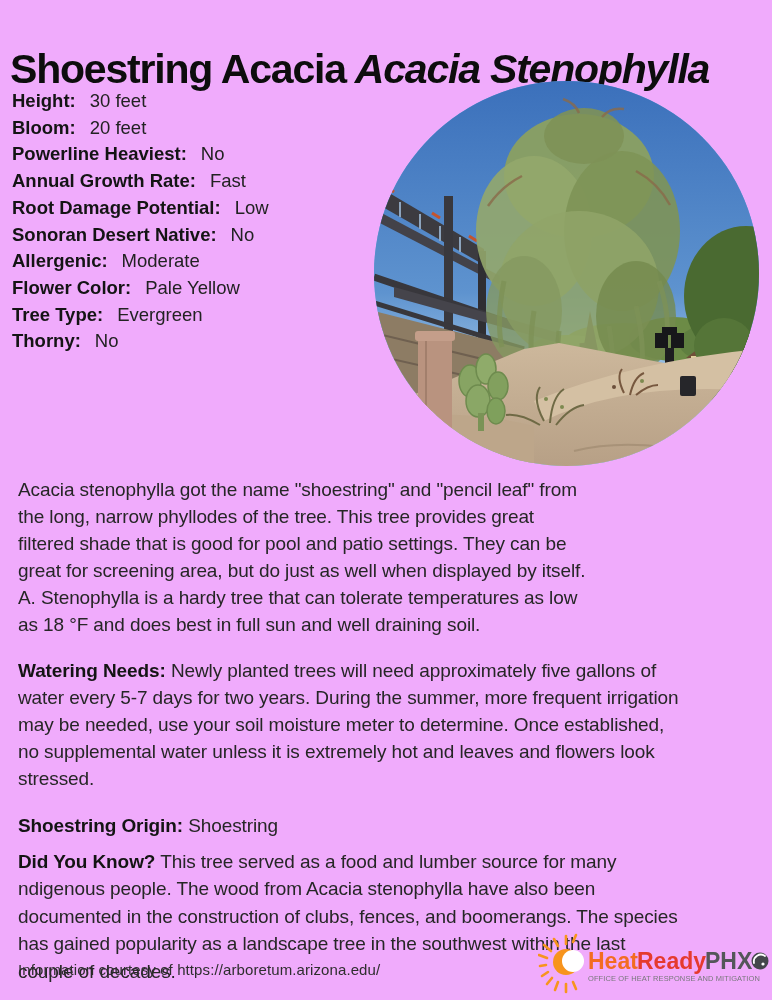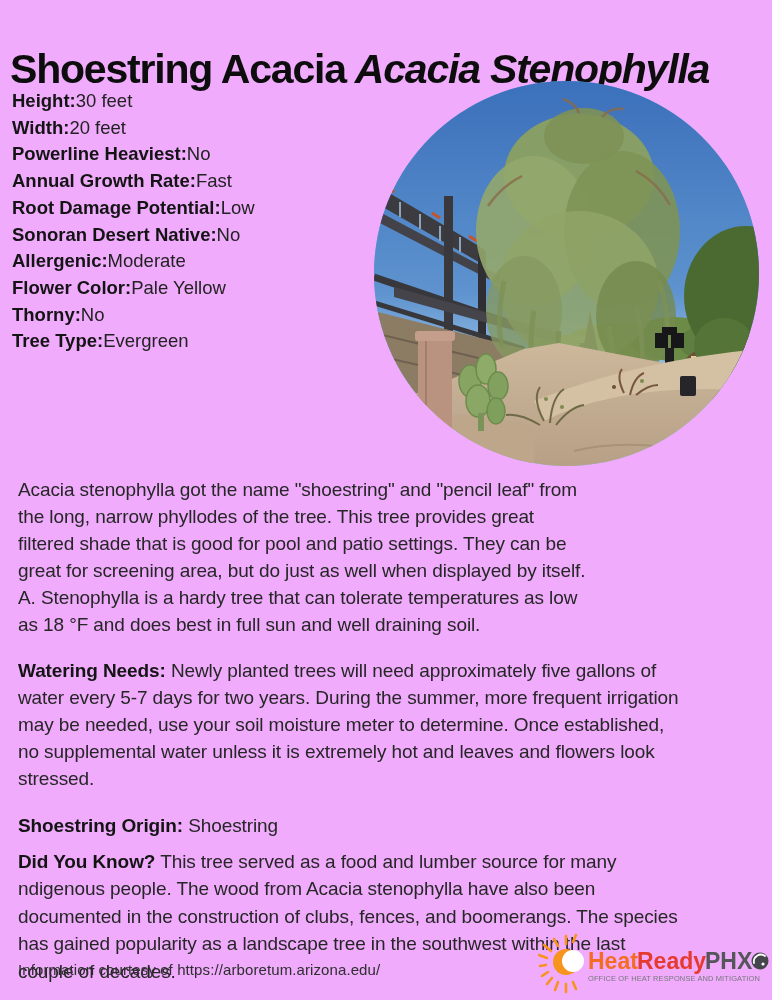--- a/index.html
+++ b/index.html
@@ -9,21 +9,21 @@
   }
   
   .title{
     position:absolute;left:10px;top:22px;white-space:nowrap;
     font-size:41px;font-weight:700;letter-spacing:-1.2px;color:#0d0d0d;line-height:1;
   }
   .title .sci{font-style:italic;margin-left:9px;}
   
   .attrs{position:absolute;left:12px;top:88px;font-size:18.5px;line-height:26.7px;color:#222;}
   .attrs .lbl{font-weight:700;color:#141414;}
-  .attrs .val{margin-left:0;}
+  .attrs .val{margin-left:14px;}
   
   .photo{
     position:absolute;left:374px;top:81px;width:385px;height:385px;border-radius:50%;
     overflow:hidden;background:#6fa3d8;
   }
   .photo svg{display:block;}
   
   .para{position:absolute;left:18px;white-space:pre;font-size:19px;letter-spacing:-0.1px;color:#262626;}
   .para .lead{font-weight:700;color:#141414;}
   .desc{top:457px;line-height:27px;}
@@ -36,29 +36,29 @@
 </style>
 </head>
 <body>
 
 <div class="page">
 
   <h1 class="title"><span>Shoestring Acacia</span><span class="sci">Acacia Stenophylla</span></h1>
 
   <div class="attrs">
     <div><span class="lbl">Height:</span><span class="val">30 feet</span></div>
-    <div><span class="lbl">Width:</span><span class="val">20 feet</span></div>
+    <div><span class="lbl">Bloom:</span><span class="val">20 feet</span></div>
     <div><span class="lbl">Powerline Heaviest:</span><span class="val">No</span></div>
     <div><span class="lbl">Annual Growth Rate:</span><span class="val">Fast</span></div>
     <div><span class="lbl">Root Damage Potential:</span><span class="val">Low</span></div>
     <div><span class="lbl">Sonoran Desert Native:</span><span class="val">No</span></div>
     <div><span class="lbl">Allergenic:</span><span class="val">Moderate</span></div>
     <div><span class="lbl">Flower Color:</span><span class="val">Pale Yellow</span></div>
+    <div><span class="lbl">Tree Type:</span><span class="val">Evergreen</span></div>
     <div><span class="lbl">Thorny:</span><span class="val">No</span></div>
-    <div><span class="lbl">Tree Type:</span><span class="val">Evergreen</span></div>
   </div>
 
   <div class="photo" role="img" aria-label="Circular photo of a shoestring acacia tree with wispy weeping foliage in a desert landscape: blue sky, dark metal pergola and brick pillar at left, prickly pear cactus, gravel ground, lamp post, red picnic tables and a tan house in the distance">
     <svg width="385" height="385" viewBox="0 0 385 385" xmlns="http://www.w3.org/2000/svg">
       <defs>
         <linearGradient id="sky" x1="0" y1="0" x2="0" y2="1">
           <stop offset="0" stop-color="#3b70bb"></stop>
           <stop offset="0.55" stop-color="#5e93cf"></stop>
           <stop offset="0.8" stop-color="#a9cbe8"></stop>
         </linearGradient>

